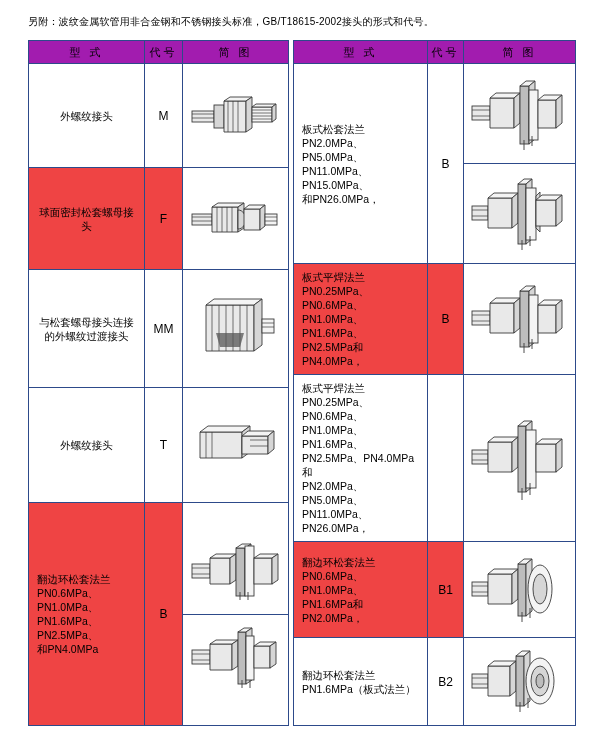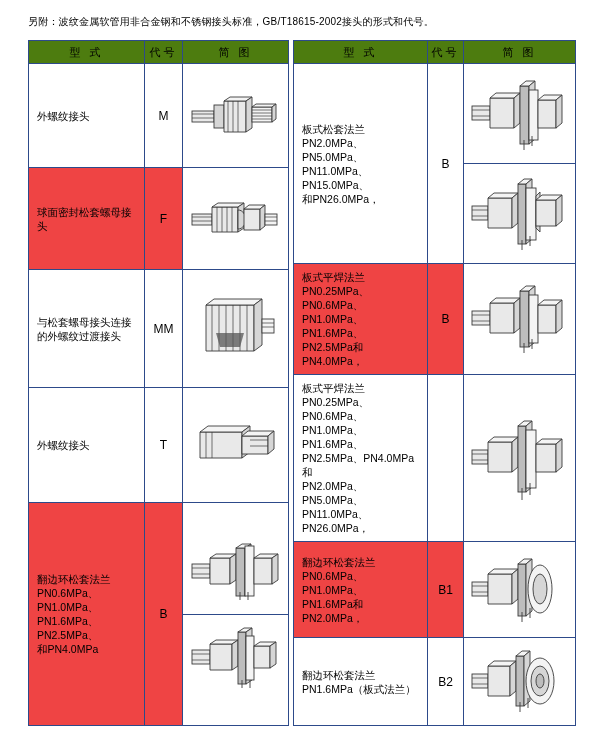--- a/index.html
+++ b/index.html
@@ -48,39 +48,40 @@
 
   th, td {
     border: 1px solid #2d4a8a;
     padding: 0;
     vertical-align: middle;
     font-size: 10.5px;
     line-height: 14px;
     color: #000;
   }
   thead th {
-    background: #4d7c0f;
+    background: #a21caf;
     height: 22px;
     text-align: center;
     font-weight: normal;
     font-size: 11px;
     letter-spacing: 3px;
   }
   .c-type { width: 116px; }
   .c-code { width: 38px; }
   .c-fig  { width: 106px; }
   .r-type { width: 134px; }
   .r-code { width: 36px; }
   .r-fig  { width: 112px; }
 
   td.type {
     padding: 6px 8px;
     text-align: left;
   }
   td.type.center-text {
+    text-align: center;
   }
   td.code {
     text-align: center;
     font-size: 12px;
   }
   td.fig {
     text-align: center;
     background: #ffffff;
     padding: 2px;
   }

